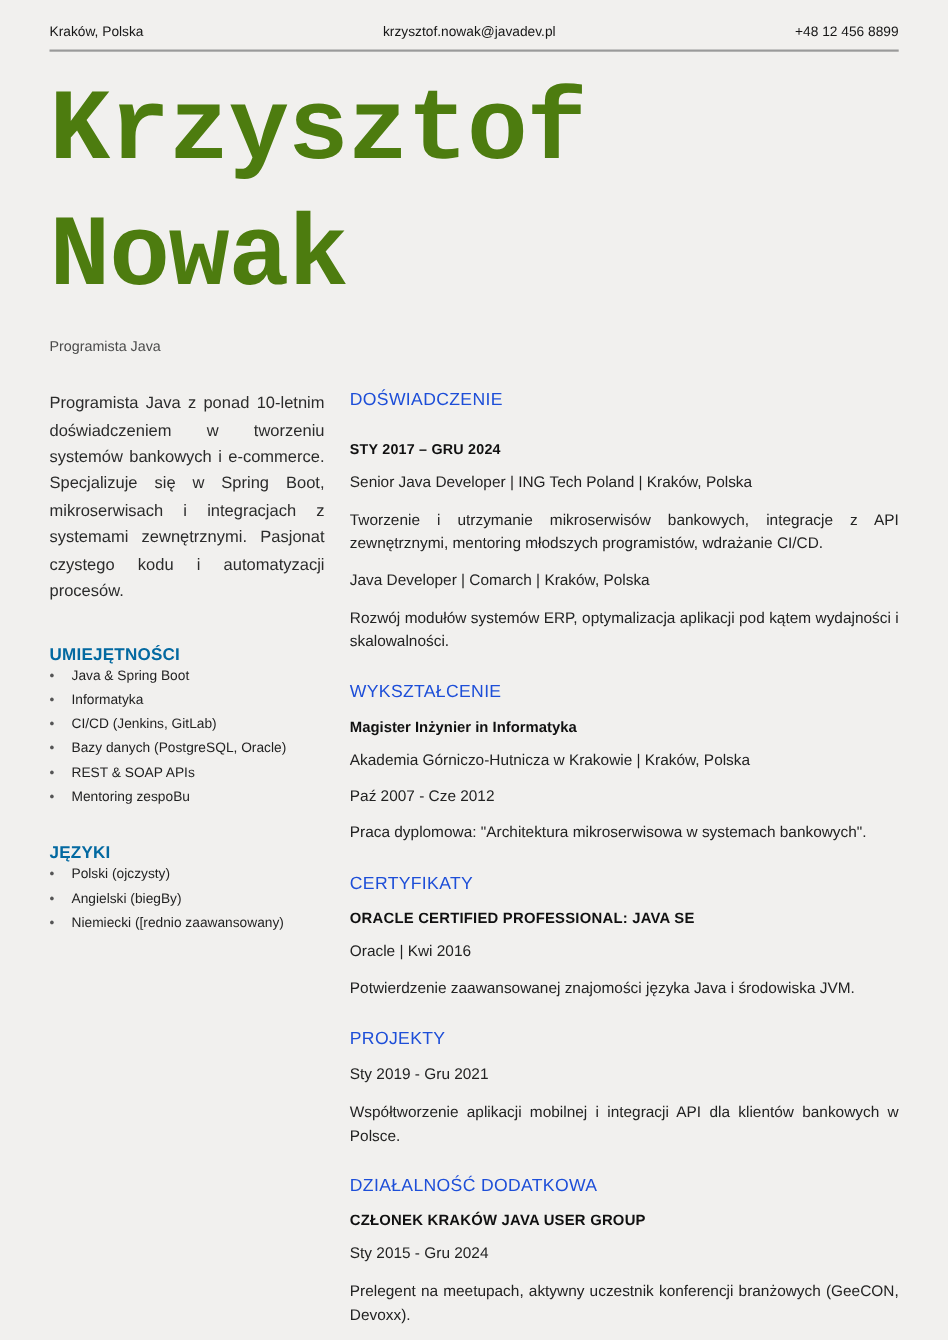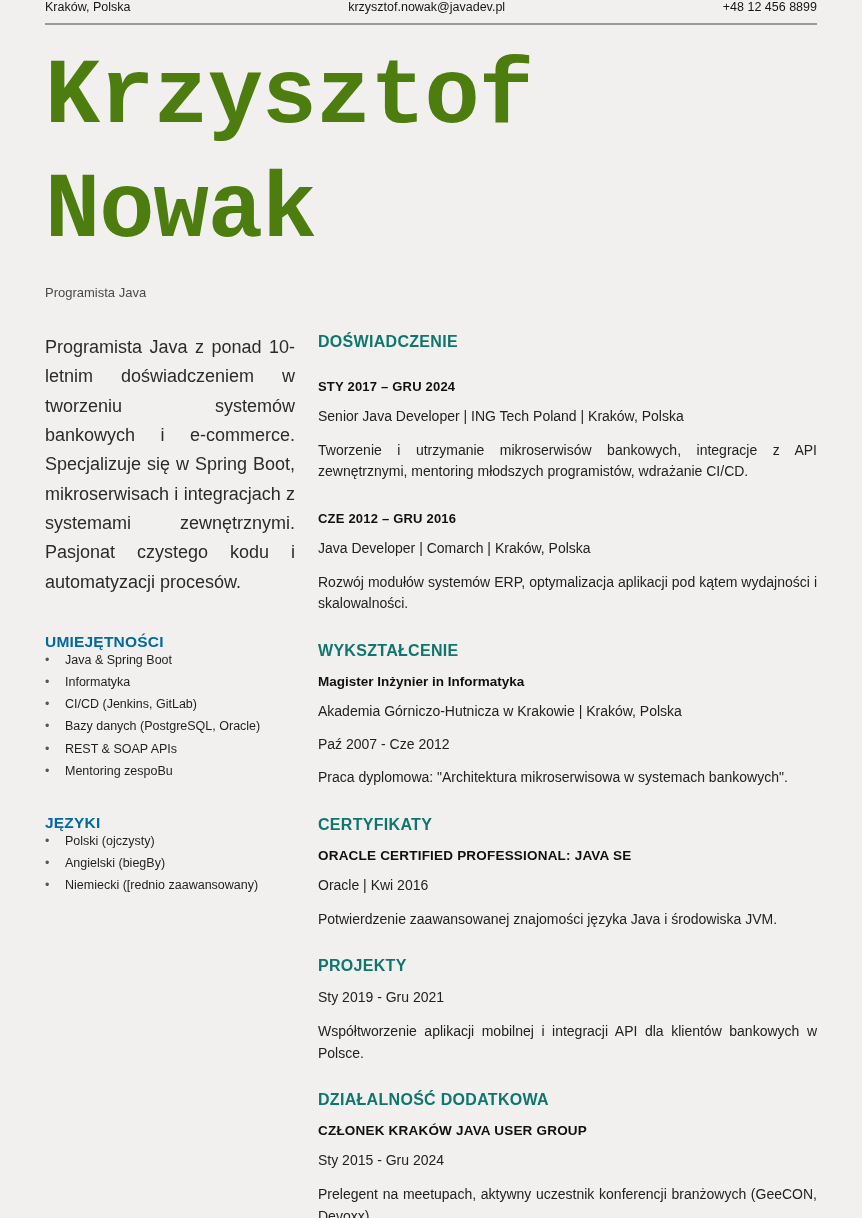--- a/index.html
+++ b/index.html
@@ -11,20 +11,21 @@
     color: #2b2b2b;
     overflow: hidden;
   }
   .page { padding: 0 45px; }
 
   
   .topbar {
     display: flex;
     justify-content: space-between;
     align-items: baseline;
+    padding-top: 22px;
     font-size: 12.5px;
     color: #161616;
   }
   .toprule {
     margin-top: 9px;
     height: 2px;
     background: #9a9a9a;
   }
 
   
@@ -47,21 +48,21 @@
   .columns {
     display: flex;
     gap: 23px;
     margin-top: 33px;
     align-items: flex-start;
   }
   .col-left { width: 250px; flex: 0 0 250px; }
   .col-right { flex: 1; min-width: 0; }
 
   .summary {
-    font-size: 18px;
+    font-size: 15px;
     line-height: 1.63;
     text-align: justify;
     color: #2b2b2b;
   }
 
   .side-heading {
     margin-top: 36px;
     font-size: 15.5px;
     font-weight: bold;
     letter-spacing: 0.2px;
@@ -81,23 +82,23 @@
     width: 20px;
     color: #555;
     font-size: 12.5px;
   }
   .bullet::before { content: "\2022"; }
 
   .section { margin-top: 27px; }
   .section:first-child { margin-top: 0; }
   .section-heading {
     font-size: 16px;
-    font-weight: bold;
+    font-weight: normal;
     letter-spacing: 0.3px;
-    color: #0f766e;
+    color: #1d4ed8;
   }
   .entry-dates {
     margin-top: 28px;
     font-size: 13px;
     font-weight: bold;
     letter-spacing: 0.2px;
     color: #101010;
   }
   .entry-line {
     margin-top: 13px;
@@ -191,21 +192,20 @@
     <div class="col-right">
 
       <section class="section">
         <h2 class="section-heading">DOŚWIADCZENIE</h2>
         <div>
           <div class="entry-dates">STY 2017 – GRU 2024</div>
           <div class="entry-line">Senior Java Developer | ING Tech Poland | Kraków, Polska</div>
           <p class="entry-desc">Tworzenie i utrzymanie mikroserwisów bankowych, integracje z API zewnętrznymi, mentoring młodszych programistów, wdrażanie CI/CD.</p>
         </div>
         <div>
-          <div class="entry-dates">CZE 2012 – GRU 2016</div>
           <div class="entry-line">Java Developer | Comarch | Kraków, Polska</div>
           <p class="entry-desc">Rozwój modułów systemów ERP, optymalizacja aplikacji pod kątem wydajności i skalowalności.</p>
         </div>
       </section>
 
       <section class="section">
         <h2 class="section-heading">WYKSZTAŁCENIE</h2>
         <div class="entry-title">Magister Inżynier in Informatyka</div>
         <div class="entry-line">Akademia Górniczo-Hutnicza w Krakowie | Kraków, Polska</div>
         <div class="entry-line">Paź 2007 - Cze 2012</div>

